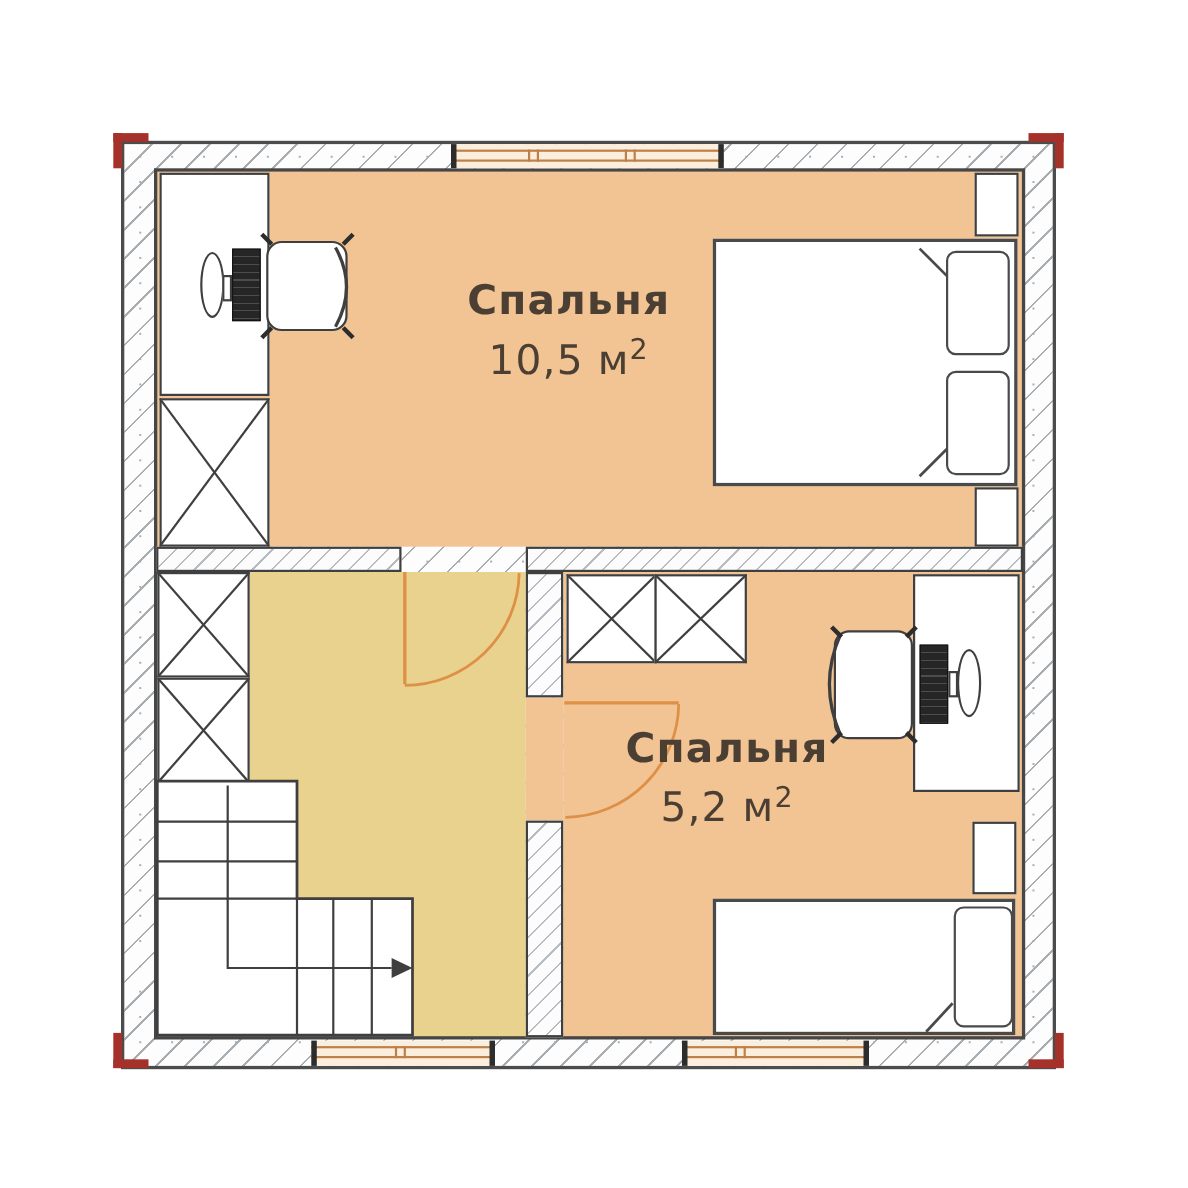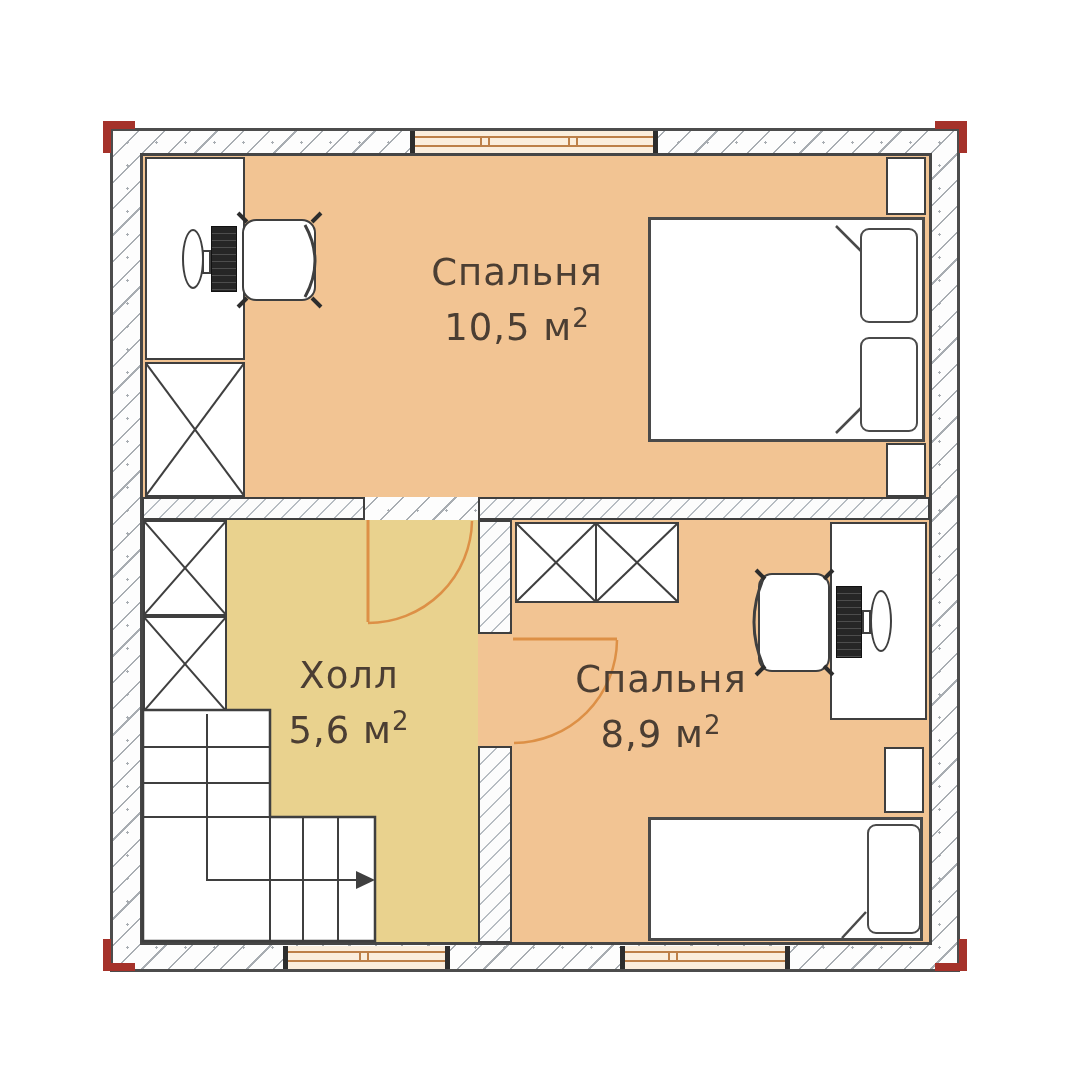--- a/index.html
+++ b/index.html
@@ -31,21 +31,21 @@
   .win-line{position:absolute;left:0;right:0;height:2px;background:#bd8049;}
   .win-jamb{position:absolute;top:0;bottom:0;width:5px;background:#2d2d2d;}
   .win-tick{position:absolute;width:2px;background:#bd8049;}
   .marker{border-style:solid;border-color:#a5322a;background:transparent;}
   .kbd{background:#262626;border:1px solid #111;
        background-image:repeating-linear-gradient(180deg,#262626 0 6px,#4d4d4d 6px 7px);}
   .mon{background:#fff;border:2px solid #3f3f3f;border-radius:50%;}
   .chair{background:#fff;border:2px solid #3f3f3f;border-radius:14px;}
   .label{position:absolute;color:#4b3e33;text-align:center;transform:translate(-50%,-50%);
          letter-spacing:1px;line-height:1.0;}
-  .label .nm{font-size:37px;}
+  .label .nm{font-size:37px;font-weight:bold;}
   .label .ar{font-size:37px;margin-top:14px;}
   .label sup{font-size:26px;}
   .xsvg{position:absolute;left:-2px;top:-2px;}
 </style>
 </head>
 <body>
 
 <div class="canvas">
 
   <div class="abs wall-outer" style="left:110px;top:128px;width:850px;height:844px;"></div>
@@ -171,22 +171,18 @@
     <path d="M764 577 Q744 622 764 668" stroke="#3f3f3f" stroke-width="3"></path>
 
     <path d="M247 222 L238 213 M247 298 L238 307 M312 222 L321 213 M312 298 L321 307
              M765 579 L756 570 M765 666 L756 675 M824 579 L833 570 M824 666 L833 675" stroke="#2d2d2d" stroke-width="4"></path>
   </svg>
 
   <div class="label" style="left:517px;top:300px;">
     <div class="nm">Спальня</div>
     <div class="ar"><span>10,5 м</span><sup>2</sup></div>
   </div>
-  <div class="label" style="left:349px;top:703px;">
-    <div class="nm">Холл</div>
-    <div class="ar"><span>5,6 м</span><sup>2</sup></div>
-  </div>
   <div class="label" style="left:661px;top:707px;">
     <div class="nm">Спальня</div>
-    <div class="ar"><span>8,9 м</span><sup>2</sup></div>
+    <div class="ar"><span>5,2 м</span><sup>2</sup></div>
   </div>
 
 </div>
 
 </body></html>

